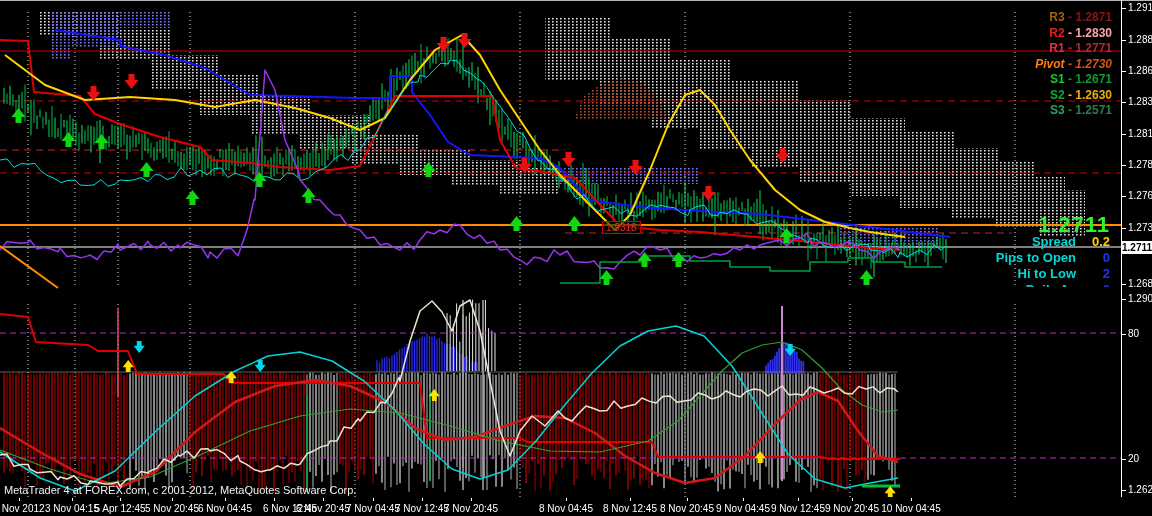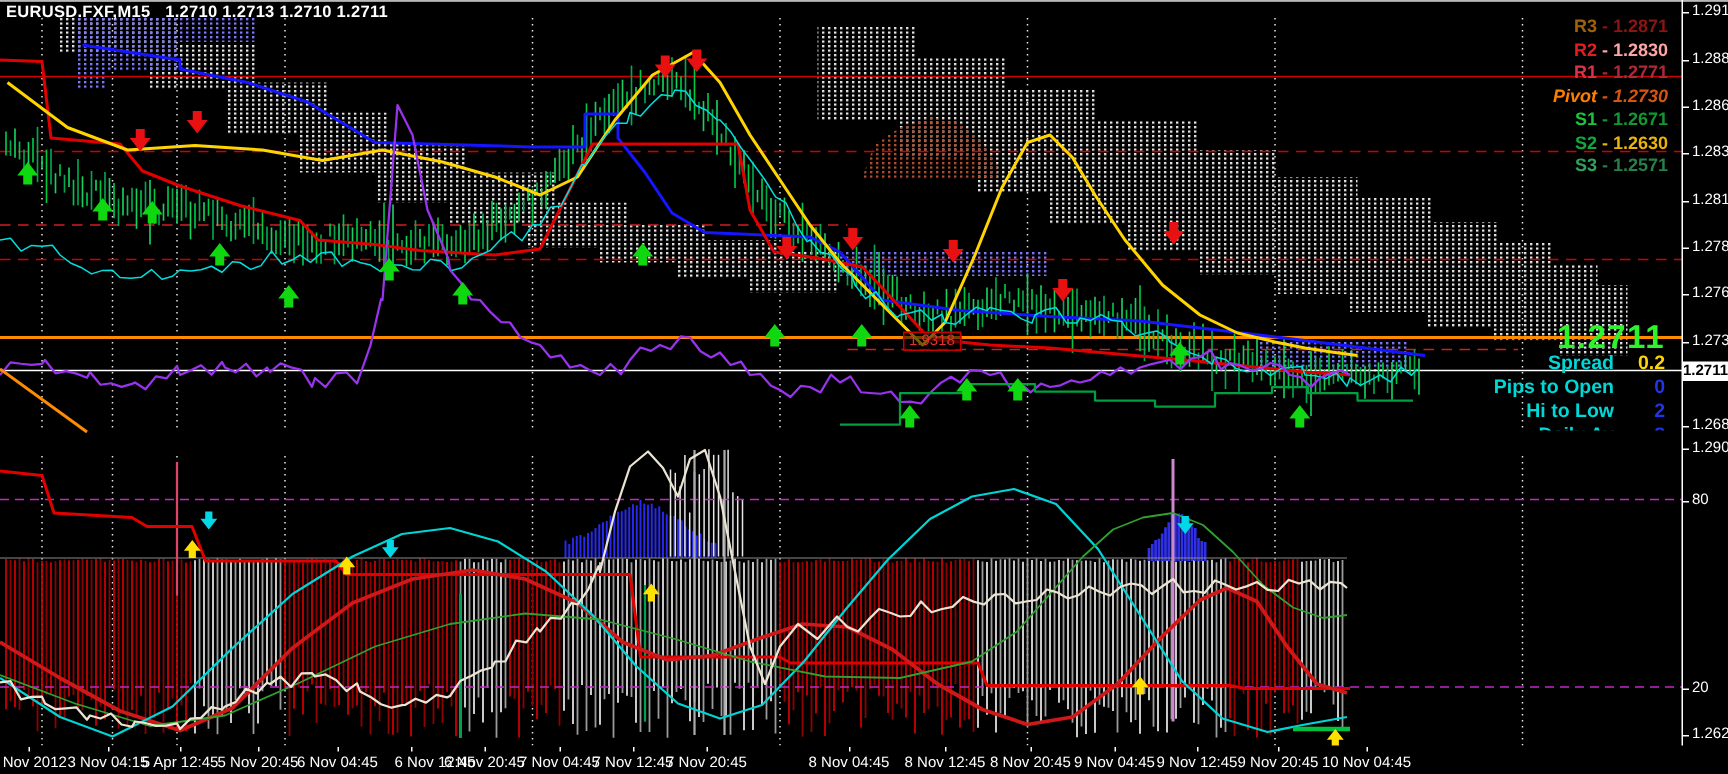--- a/index.html
+++ b/index.html
@@ -816,24 +816,20 @@
         <path d="M142 353 l5.6000000000000005 -7.2 h-3.2 v-4.800000000000001 h-4.800000000000001 v4.800000000000001 h-3.2 z" fill="#00d8e8" transform="translate(-2.8000000000000003,0)"></path>
         <path d="M263 372 l5.6000000000000005 -7.2 h-3.2 v-4.800000000000001 h-4.800000000000001 v4.800000000000001 h-3.2 z" fill="#00d8e8" transform="translate(-2.8000000000000003,0)"></path>
         <path d="M793 356 l5.6000000000000005 -7.2 h-3.2 v-4.800000000000001 h-4.800000000000001 v4.800000000000001 h-3.2 z" fill="#00d8e8" transform="translate(-2.8000000000000003,0)"></path>
       </g>
   </svg>
 
   <div class="abs hline" style="left:0;top:287;width:1152px;"></div>
   <div class="abs hline" style="left:0;top:497;width:1152px;background:#b8b8b8;"></div>
   <div class="abs vline" style="left:1121px;top:0;height:497px;"></div>
 
-  <div id="symline" class="abs" style="left:4px;top:2px;">
-    <span>EURUSD.FXF,M15</span>&nbsp;&nbsp;
-    <span>1.2710 1.2713 1.2710 1.2711</span>
-  </div>
 
   <div id="legend" class="abs" style="left:0;top:0;width:1152px;">
       <div class="legend-row" style="top: 10px;"><span style="color:#a16207">R3</span><span style="color:#8a1515"> - 1.2871</span></div>
       <div class="legend-row" style="top: 26px;"><span style="color:#e81c1c">R2</span><span style="color:#fca5a5"> - 1.2830</span></div>
       <div class="legend-row" style="top: 41px;"><span style="color:#e03048">R1</span><span style="color:#b02838"> - 1.2771</span></div>
       <div class="legend-row" style="top: 57px; font-style: italic;"><span style="color:#ff7e00">Pivot</span><span style="color:#d45510"> - 1.2730</span></div>
       <div class="legend-row" style="top: 72px;"><span style="color:#19c53c">S1</span><span style="color:#129832"> - 1.2671</span></div>
       <div class="legend-row" style="top: 88px;"><span style="color:#12a83c">S2</span><span style="color:#eab308"> - 1.2630</span></div>
       <div class="legend-row" style="top: 103px;"><span style="color:#2fa35c">S3</span><span style="color:#277f4b"> - 1.2571</span></div>
     </div>
@@ -844,20 +840,21 @@
         <div class="ovl-row" style="top: 234px;"><span class="ovl-label">Spread</span><span class="ovl-val" style="color:#ffd400">0.2</span></div>
         <div class="ovl-row" style="top: 250px;"><span class="ovl-label">Pips to Open</span><span class="ovl-val" style="color:#2233ee">0</span></div>
         <div class="ovl-row" style="top: 266px;"><span class="ovl-label">Hi to Low</span><span class="ovl-val" style="color:#2233ee">2</span></div>
         <div class="ovl-row" style="top: 282px;"><span class="ovl-label">Daily Av</span><span class="ovl-val" style="color:#2233ee">8</span></div>
       </div>
   </div>
 
   <div id="pxlabelbox" class="abs" style="left:602px;top:221px;">1.9318</div>
 
 
+  <div id="watermark" class="abs" style="left:4px;top:484px;">MetaTrader 4 at FOREX.com, c 2001-2012, MetaQuotes Software Corp.</div>
 
   <div id="praxis" class="abs" style="left:1122px;top:0;width:30px;height:497px;">
       <div class="abs tickdash" style="left: 0px; top: 8px;"></div>
       <div class="abs axis-label" style="left: 6px; top: 2px;">1.2910</div>
       <div class="abs tickdash" style="left: 0px; top: 40px;"></div>
       <div class="abs axis-label" style="left: 6px; top: 34px;">1.2885</div>
       <div class="abs tickdash" style="left: 0px; top: 71px;"></div>
       <div class="abs axis-label" style="left: 6px; top: 65px;">1.2860</div>
       <div class="abs tickdash" style="left: 0px; top: 102px;"></div>
       <div class="abs axis-label" style="left: 6px; top: 96px;">1.2835</div>

